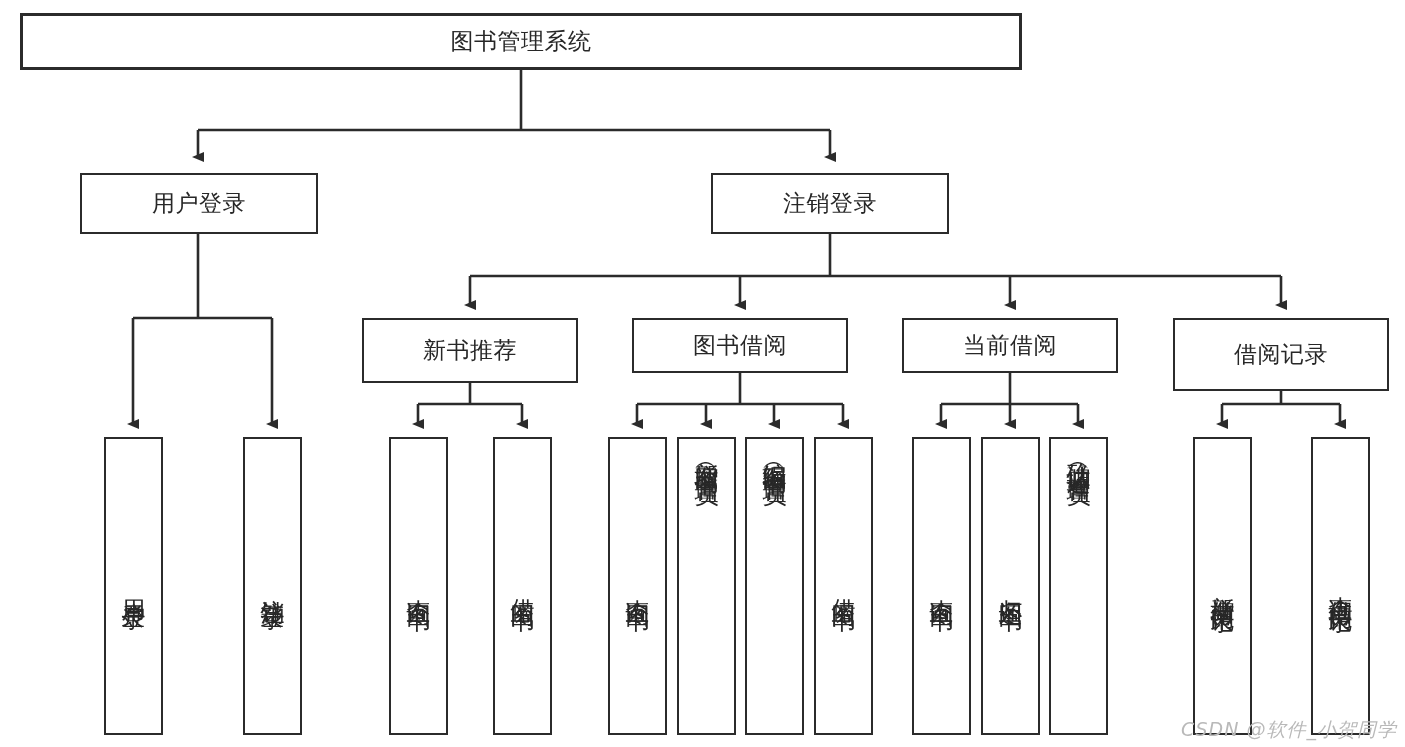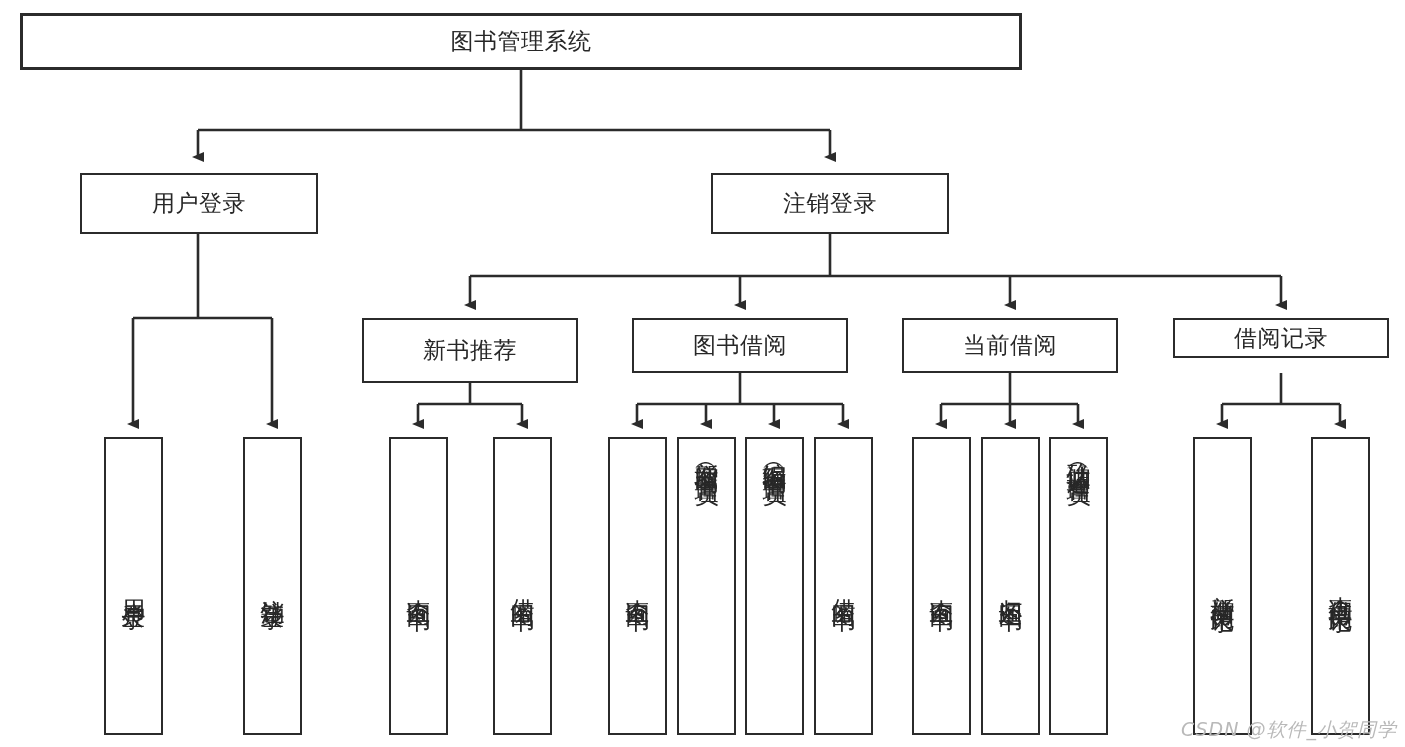--- a/index.html
+++ b/index.html
@@ -151,21 +151,21 @@
   </div>
 
   <div class="node" style="left:902px; top:318px; width:216px; height:55px;">
     <span class="node-label">当前借阅</span>
   </div>
 
   <div class="node" style="left:632px; top:318px; width:216px; height:55px;">
     <span class="node-label">图书借阅</span>
   </div>
 
-  <div class="node" style="left:1173px; top:318px; width:216px; height:40px;">
+  <div class="node" style="left:1173px; top:318px; width:216px; height:73px;">
     <span class="node-label">借阅记录</span>
   </div>
 
   <div class="node leaf center-text" style="left:104px; top:437px; width:59px; height:298px;">
     <span class="node-label">用户登录</span>
   </div>
 
   <div class="node leaf center-text" style="left:243px; top:437px; width:59px; height:298px;">
     <span class="node-label">注销登录</span>
   </div>

